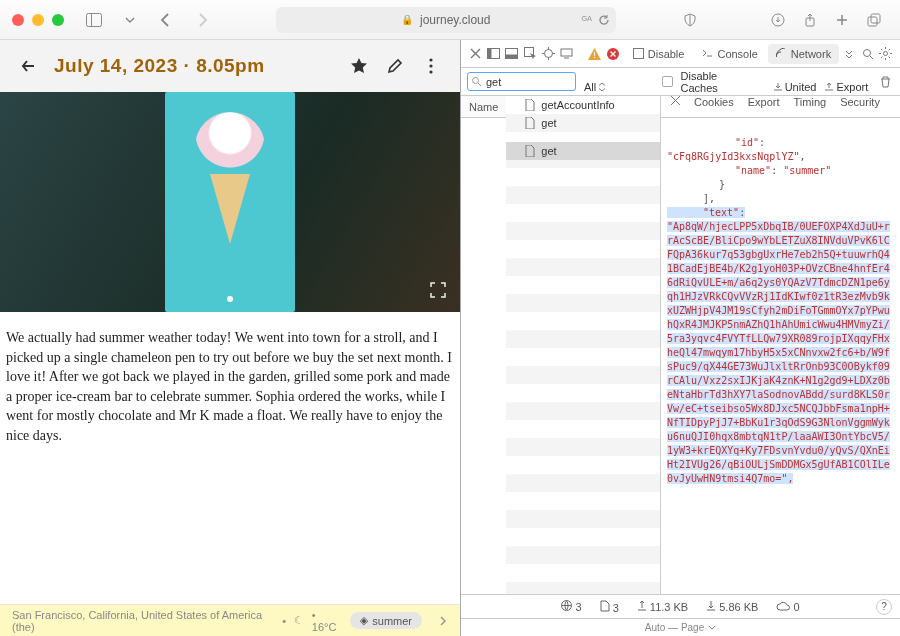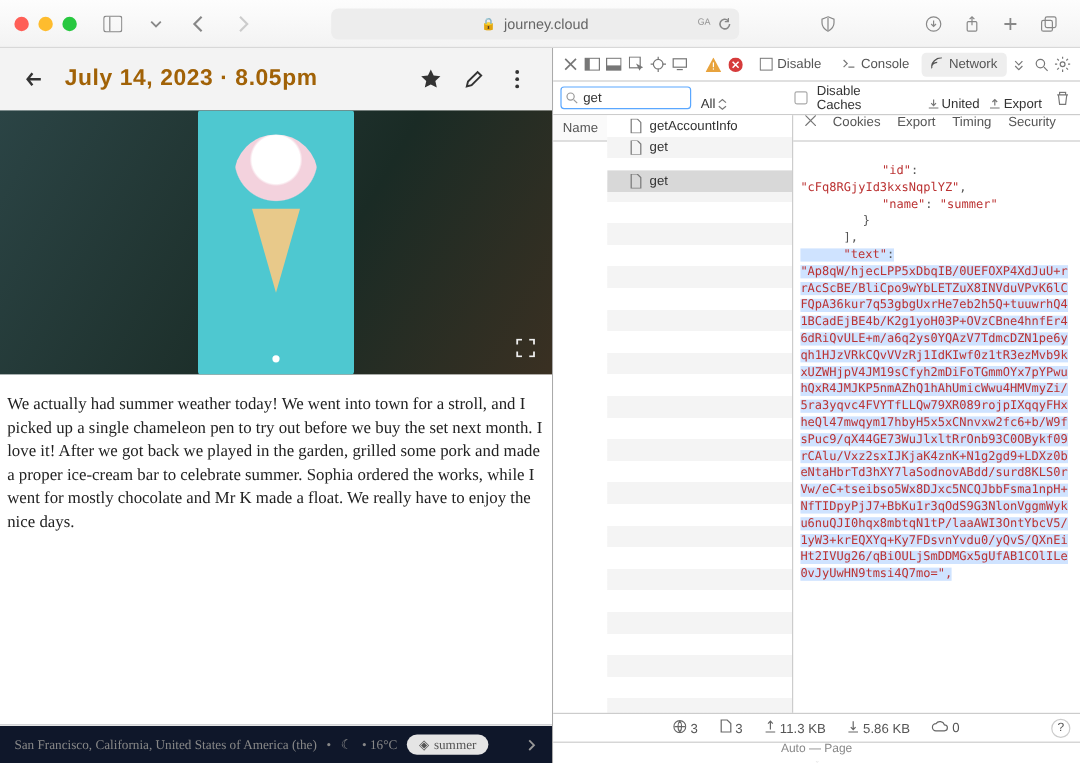--- a/index.html
+++ b/index.html
@@ -33,21 +33,21 @@
 .hero { position: relative; height: 220px; background: linear-gradient(120deg,#2b4445 0%,#1a2b25 60%,#3a3022 100%); display: flex; align-items: center; justify-content: center; overflow: hidden; }
 .photo { width: 130px; height: 220px; background: #4ec8d0; position: relative; border-radius: 2px; }
 .photo::before { content: ""; position: absolute; top: 20px; left: 50%; transform: translateX(-50%); width: 70px; height: 70px; background: radial-gradient(circle at 50% 30%, #fff 0 20px, #f3d2dd 22px 34px, transparent 35px); border-radius: 50%; }
 .photo::after { content: ""; position: absolute; top: 82px; left: 50%; transform: translateX(-50%); width: 0; height: 0; border-left: 20px solid transparent; border-right: 20px solid transparent; border-top: 70px solid #e8c98a; }
 .fullscreen-ico { position: absolute; right: 14px; bottom: 14px; color: #eee; }
 .dot { position: absolute; bottom: 10px; left: 50%; width: 6px; height: 6px; background: #fff; border-radius: 50%; transform: translateX(-50%); }
 
 .entry-text { padding: 16px 6px; font-size: 14px; line-height: 1.4; color: #222; flex: 1; font-family: Georgia, serif; }
 
 
-.j-footer { height: 32px; background: #0f172a; border-top: 1px solid #e5e5e5; display: flex; align-items: center; padding: 0 12px; gap: 8px; font-size: 11px; color: #888; font-family: Liberation Serif, serif; }
+.j-footer { height: 32px; background: #fef9c3; border-top: 1px solid #e5e5e5; display: flex; align-items: center; padding: 0 12px; gap: 8px; font-size: 11px; color: #888; }
 .tag-chip { background: #e5e5e5; border-radius: 12px; padding: 2px 10px; font-size: 11px; display: inline-flex; align-items: center; gap: 4px; color: #555; }
 .j-footer .grow { flex: 1; }
 
 
 .dt-toolbar { height: 28px; border-bottom: 1px solid #ccc; display: flex; align-items: center; padding: 0 6px; gap: 2px; font-size: 11px; }
 .dt-tab { padding: 4px 8px; color: #555; display: inline-flex; align-items: center; gap: 4px; border-radius: 4px; }
 .dt-tab.active { background: #eee; }
 .dt-toolbar .grow { flex: 1; }
 .dt-ico { width: 18px; height: 18px; display: inline-flex; align-items: center; justify-content: center; color: #777; }
 .dt-ico.warn { color: #e8a33d; }
@@ -72,21 +72,21 @@
 .resp-body { flex: 1; display: flex; font-family: Menlo, Consolas, monospace; font-size: 10px; overflow: hidden; }
 .gutter { width: 26px; text-align: right; color: #aaa; padding: 4px 4px 4px 0; line-height: 14px; border-right: 1px solid #eee; font-size: 9px; }
 .code { flex: 1; padding: 4px 6px; line-height: 14px; white-space: pre-wrap; word-break: break-all; }
 .k { color: #b33; }
 .pun { color: #555; }
 .str { color: #b33; }
 .hl { background: #cfe3ff; }
 
 .dt-status { height: 24px; border-top: 1px solid #ccc; display: flex; align-items: center; justify-content: center; gap: 18px; font-size: 11px; color: #555; position: relative; }
 .dt-status .help { position: absolute; right: 8px; width: 16px; height: 16px; border: 1px solid #ccc; border-radius: 50%; display: flex; align-items: center; justify-content: center; font-size: 10px; }
-.dt-pagefooter { height: 18px; border-top: 1px solid #ccc; display: flex; align-items: center; justify-content: center; padding: 0 8px; font-size: 10px; color: #888; gap: 4px; flex-direction: column; }
+.dt-pagefooter { height: 18px; border-top: 1px solid #ccc; display: flex; align-items: center; justify-content: center; padding: 0 8px; font-size: 10px; color: #888; gap: 4px; }
 
 svg { display: block; }
 </style>
 </head>
 <body>
 
 <div class="browser-chrome">
   <div class="traffic-lights">
     <span class="tl red"></span>
     <span class="tl yl"></span>

